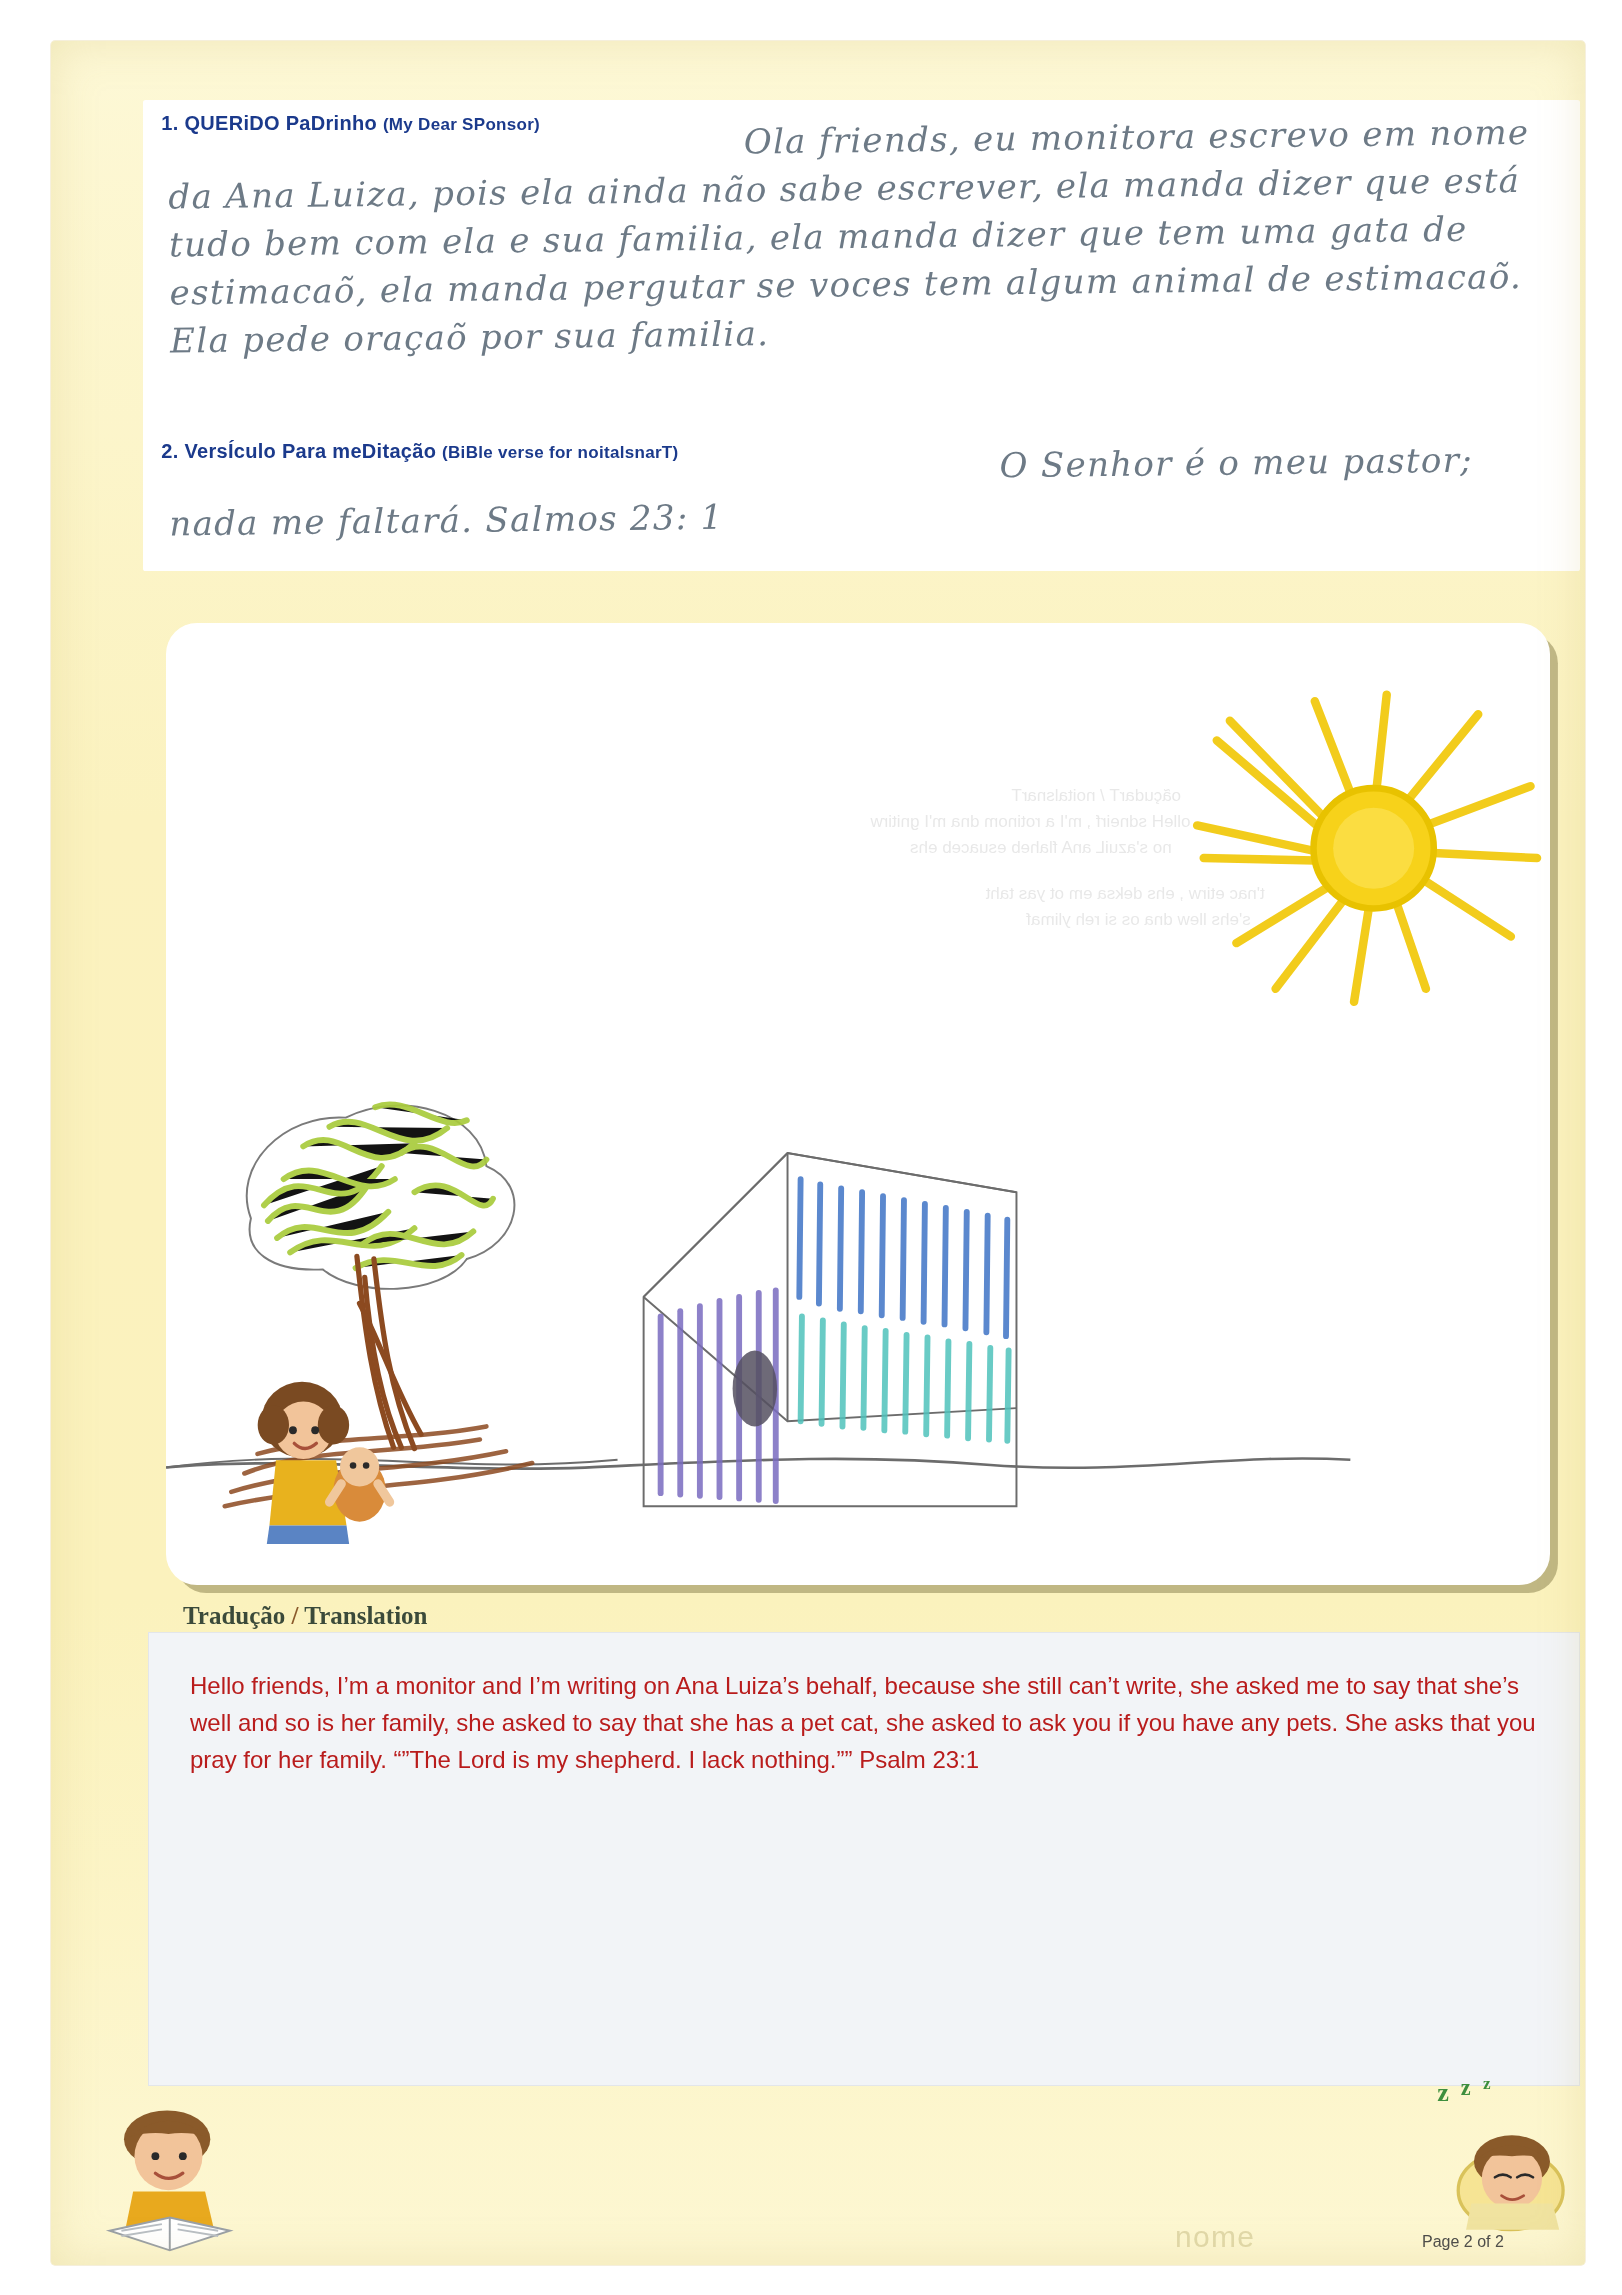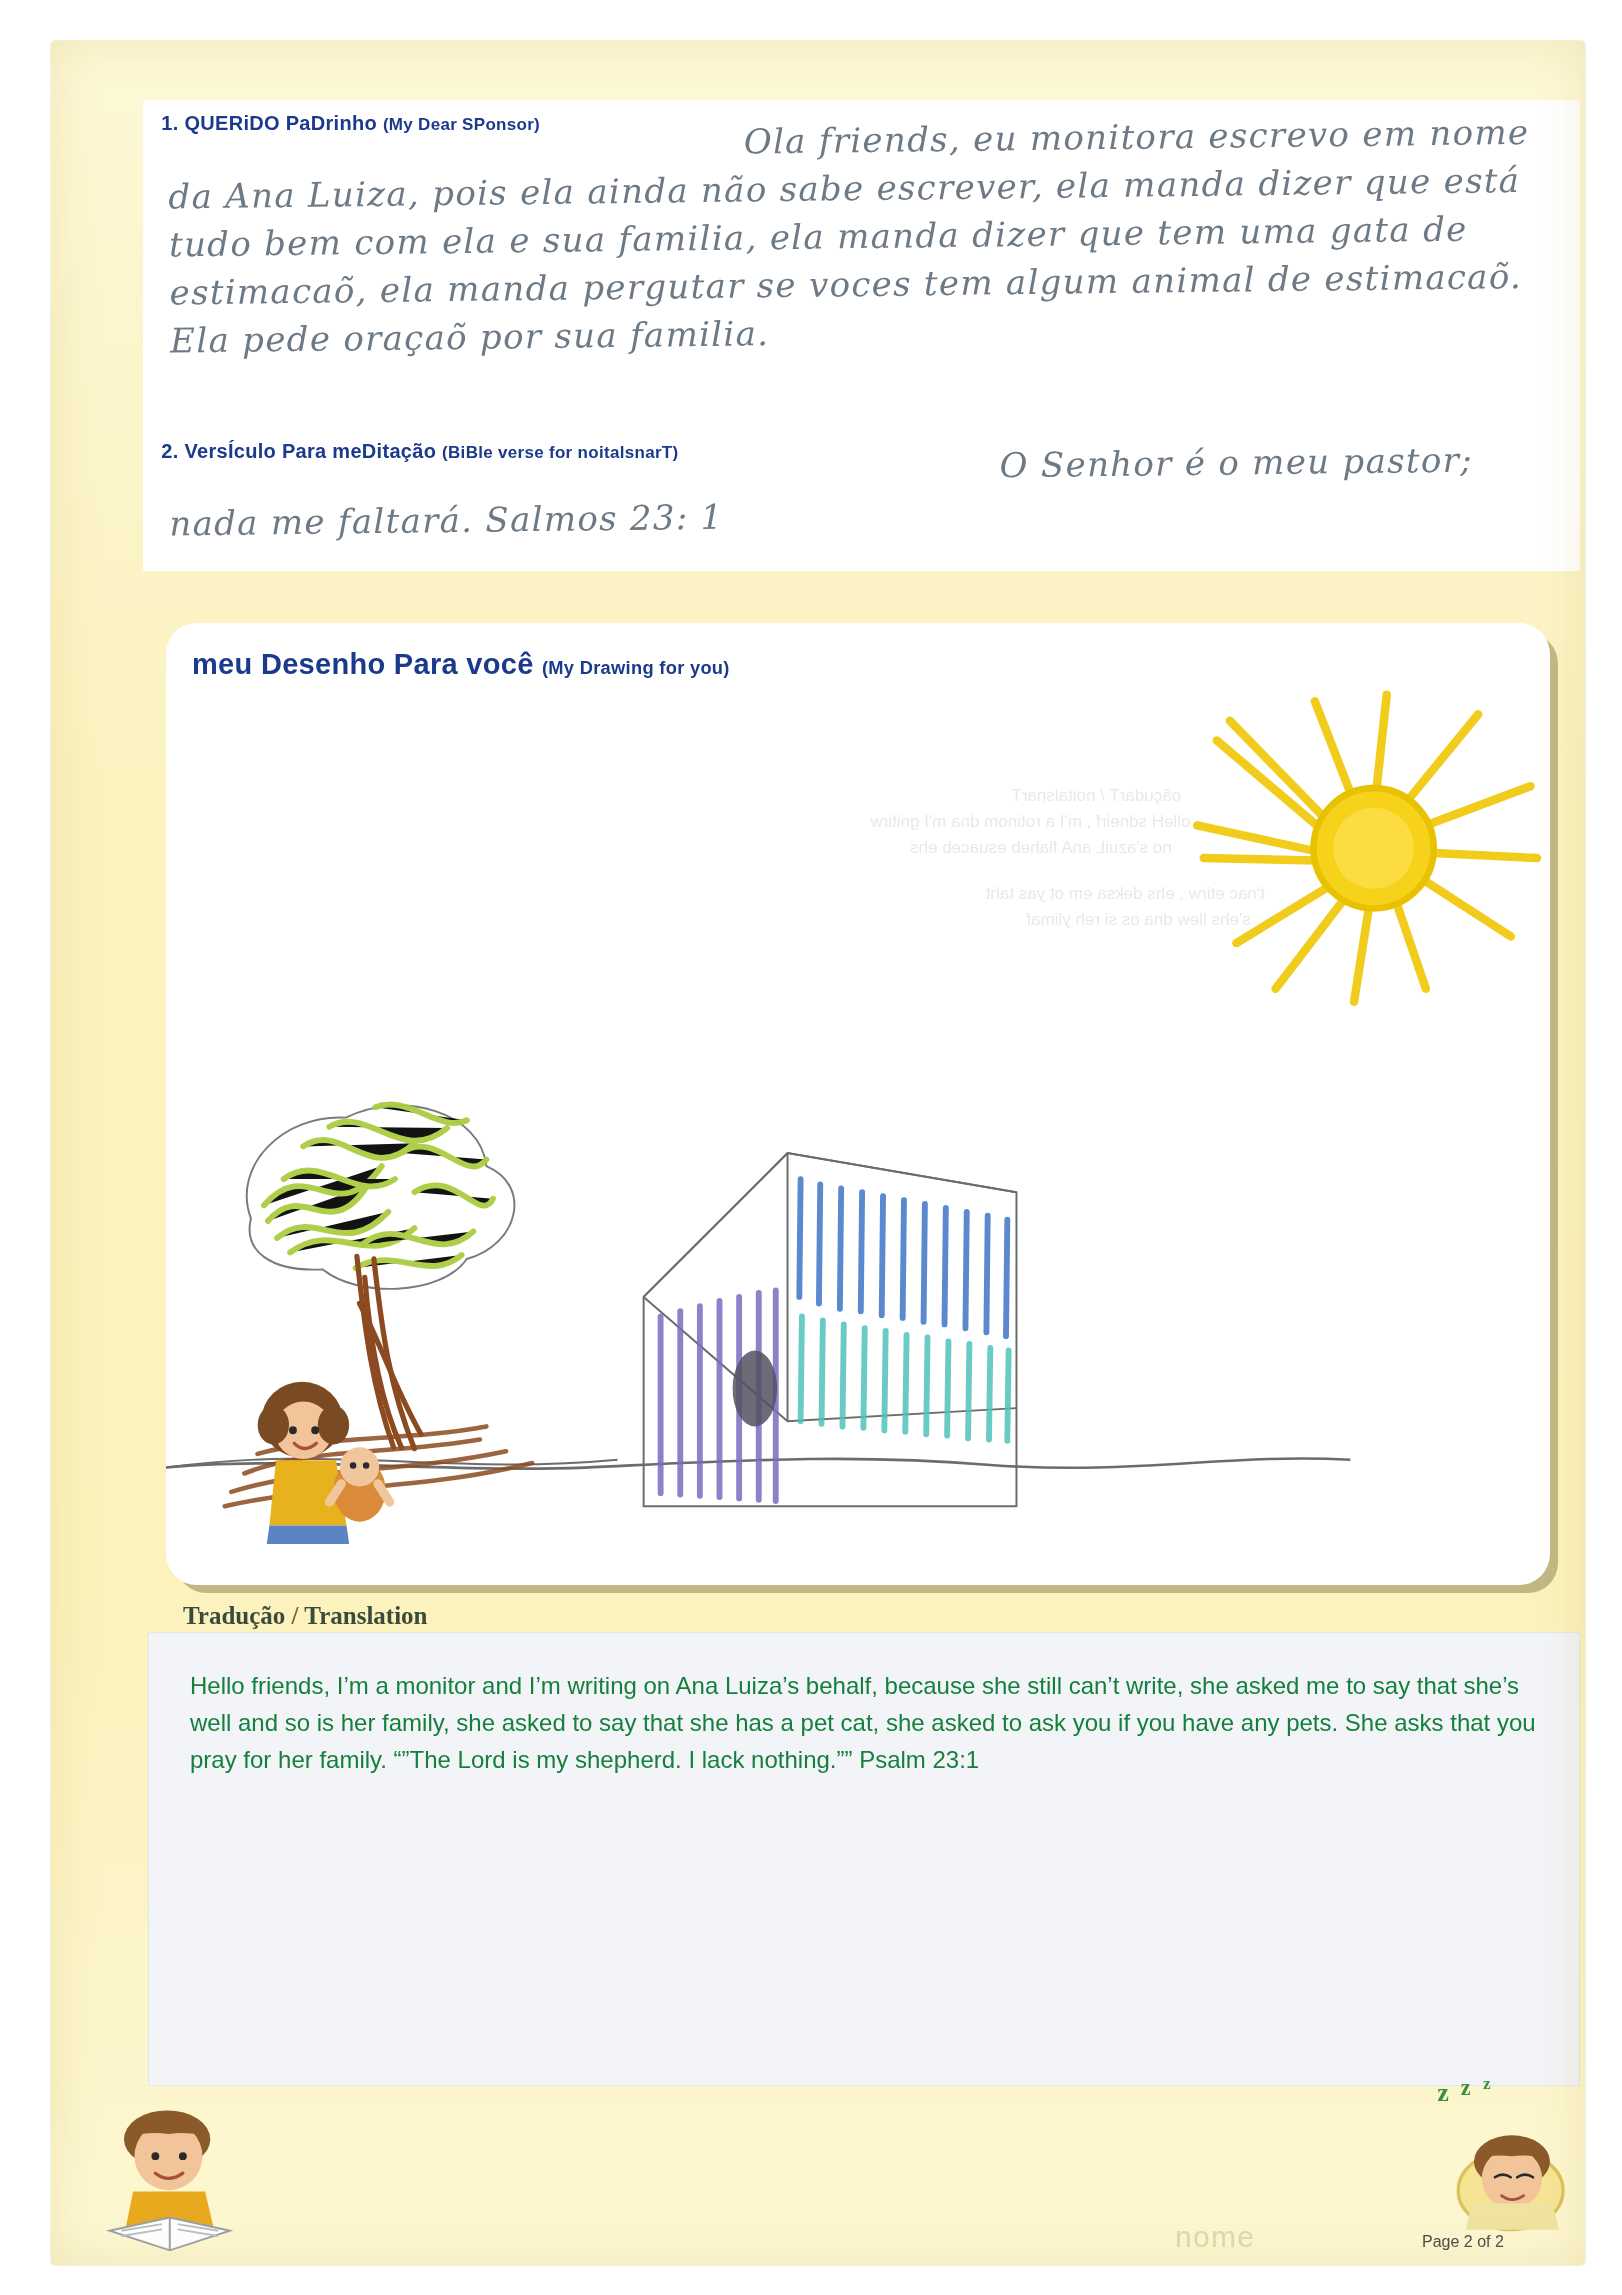--- a/index.html
+++ b/index.html
@@ -171,21 +171,21 @@
     background: #f2f4f7;
     border: 0.7px solid #e3e6ea;
   }
   #translation-text {
     position: absolute;
     left: 41px;
     top: 34px;
     width: 1348px;
     font-size: 24px;
     line-height: 37px;
-    color: #15803d;
+    color: #b91c1c;
   }
 
   
   #page-number {
     position: absolute;
     left: 1371px;
     top: 2192px;
     font-size: 16px;
     color: #4a4a4a;
   }
@@ -221,24 +221,20 @@
         <span>2.</span>
         <span>VersÍculo Para meDitação</span>
         <span class="en">(BiBle verse for noitalsnarT)</span>
       </div>
 
       <div id="hand-verse" class="hand">O Senhor é o meu pastor; nada me faltará. Salmos 23: 1</div>
     </div>
 
     <div id="drawing-card">
 
-      <div id="drawing-title">
-        <span>meu Desenho Para você</span>
-        <span class="en">(My Drawing for you)</span>
-      </div>
 
       <div class="bleed" style="left:249px; top:160px; width:785px;">    oãçudarT / noitalsnarT
   olleH sdneirf , m'I a rotinom dna m'I gnitirw
       no s'azuiL anA flaheb esuaceb ehs</div>
       <div class="bleed" style="left:131px; top:258px; width:982px;">   t'nac etirw , ehs deksa em ot yas taht
       s'ehs llew dna os si reh ylimaf</div>
 
       <svg style="position:absolute; right:-6.5px; top:39px;" width="419" height="366" viewBox="0 0 640 560">
         <g stroke="#f2ca10" stroke-width="13" stroke-linecap="round" fill="none" opacity="0.95">
           <path d="M320 290 L120 120"></path>

